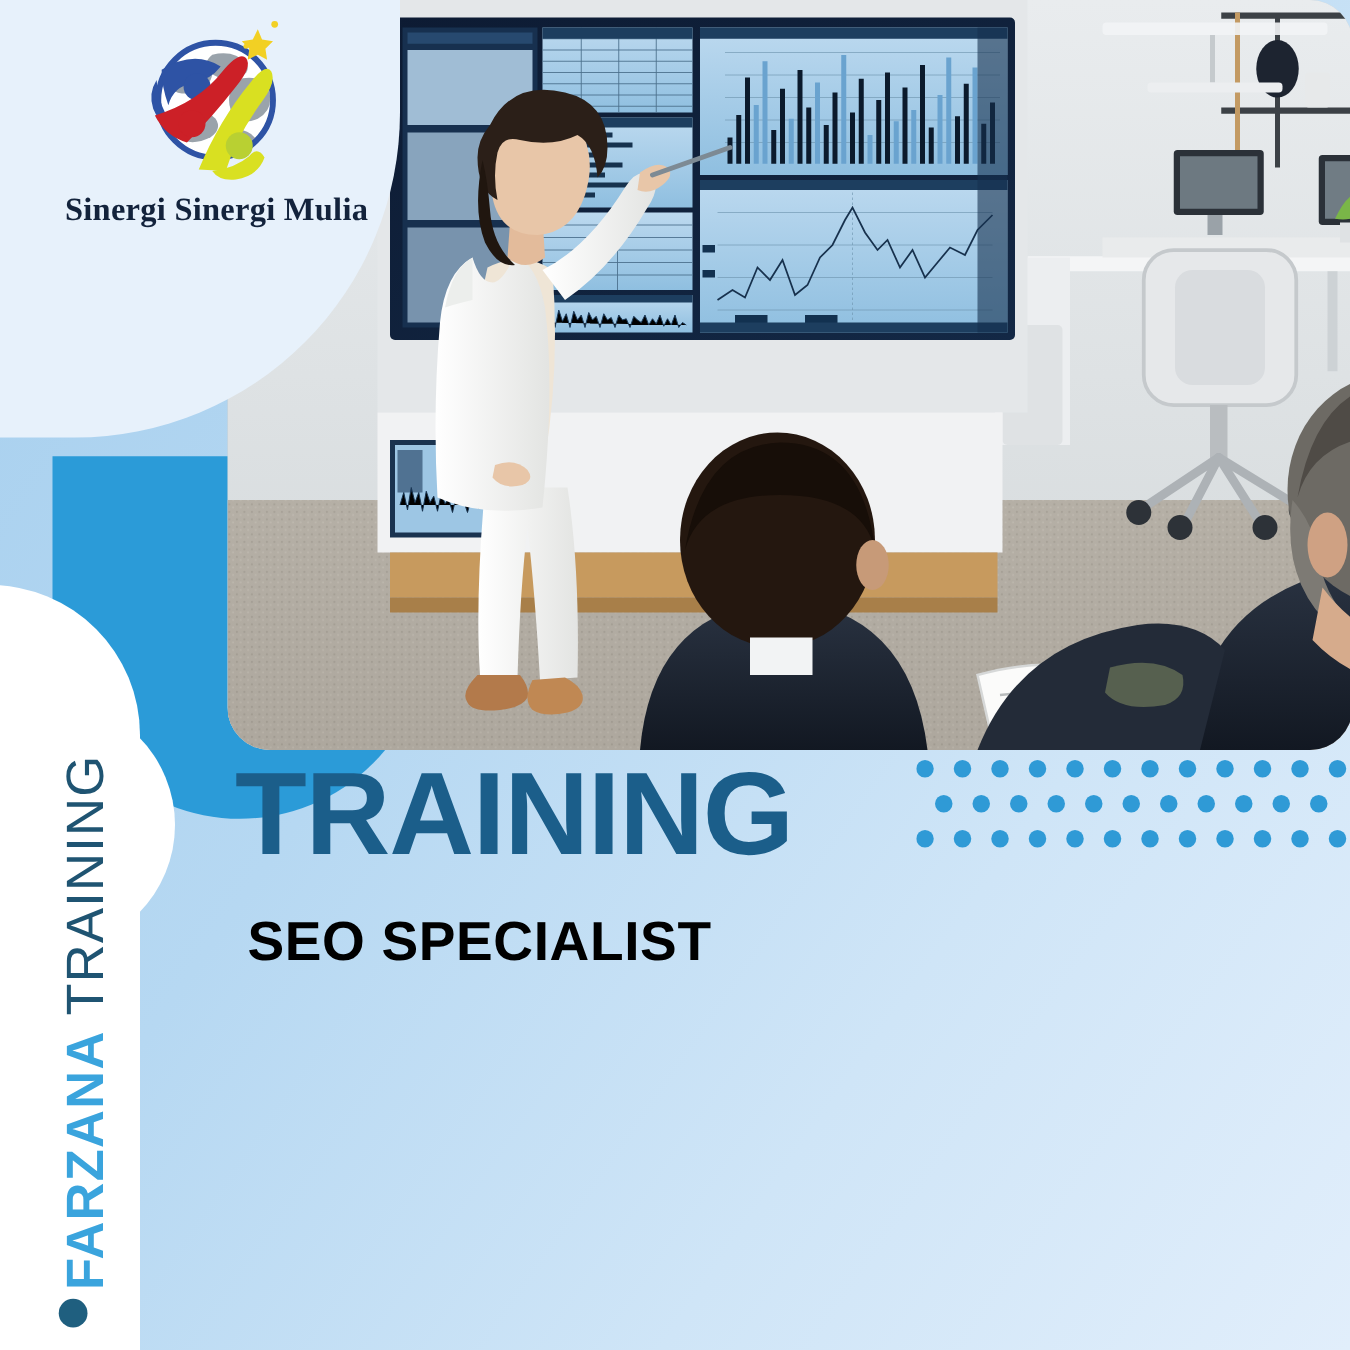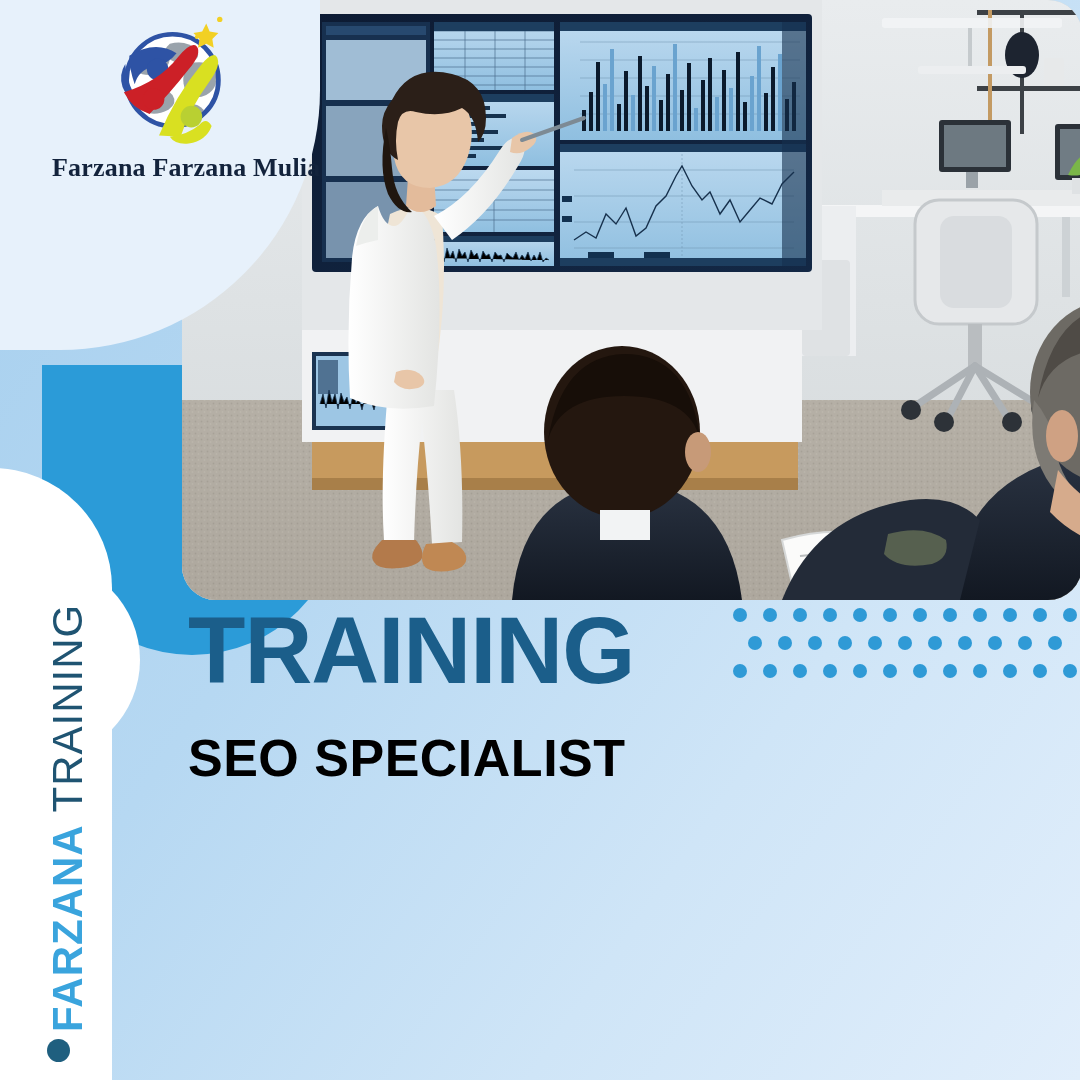--- a/index.html
+++ b/index.html
@@ -100,21 +100,22 @@
   .title-main {
     font-size:94px;
     font-weight:bold;
     color:#1b5e8a;
     letter-spacing:-1px;
     line-height:1;
     white-space:nowrap;
   }
   .title-sub {
     margin-top:34px;
-    font-size:52px;
+    margin-left:10px;
+    font-size:44px;
     font-weight:bold;
     color:#000000;
     letter-spacing:0.5px;
     line-height:1;
     white-space:nowrap;
   }
 
   
   .vertical-brand {
     position:absolute;
@@ -482,21 +483,21 @@
       <circle cx="72" cy="126" r="16" fill="#cc2027"></circle>
 
       <path d="M80 180 q24 -58 62 -104 q18 -22 24 -12 q6 12 -10 34 q-32 44 -44 84z" fill="#d9e021"></path>
       <path d="M96 182 q28 -4 44 -18 q10 -12 18 2 q-8 22 -34 26 q-20 2 -28 -10z" fill="#d9e021"></path>
       <circle cx="128" cy="152" r="16" fill="#b9d032"></circle>
 
       <path d="M150 14 l5 12 l13 2 l-9 9 l2 13 l-11 -6 l-12 6 l2 -13 l-9 -9 l13 -2z" fill="#f2d024"></path>
       <circle cx="170" cy="8" r="4" fill="#f2d024"></circle>
       <circle cx="136" cy="34" r="3" fill="#f2d024"></circle>
     </svg>
-    <div class="logo-text">Farzana Farzana Mulia</div>
+    <div class="logo-text">Sinergi Sinergi Mulia</div>
   </div>
 
   <div class="dot-grid">
     <svg width="347" height="82" viewBox="0 0 347 82" aria-hidden="true">
       <g fill="#2f9ad6">
         <circle cx="7" cy="11" r="7"></circle>
           <circle cx="37" cy="11" r="7"></circle>
           <circle cx="67" cy="11" r="7"></circle>
         <circle cx="97" cy="11" r="7"></circle>
           <circle cx="127" cy="11" r="7"></circle>

